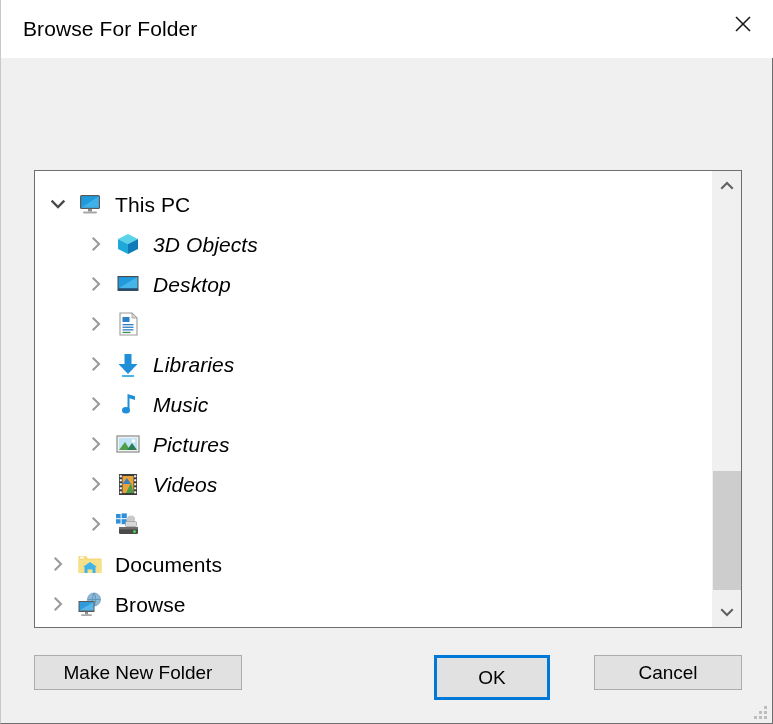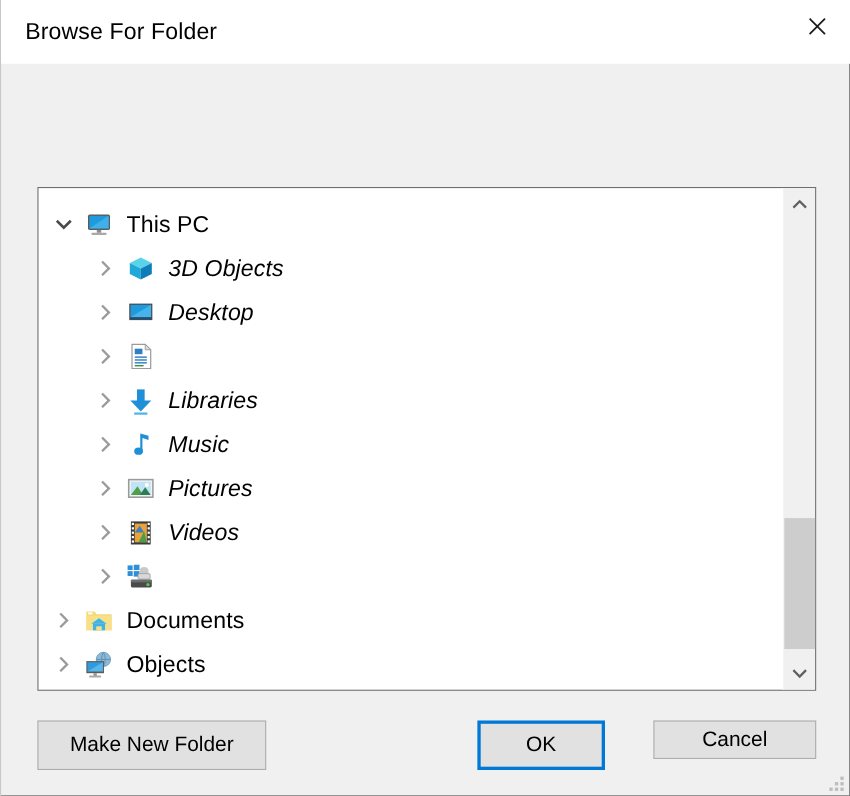--- a/index.html
+++ b/index.html
@@ -171,21 +171,21 @@
     align-items: center;
     justify-content: center;
     cursor: default;
     white-space: nowrap;
   }
 
   #btn-make-new-folder {
     left: 33px;
     top: 655px;
     width: 208px;
-    height: 45px;
+    height: 35px;
   }
   #btn-ok {
     left: 433px;
     top: 655px;
     width: 116px;
     height: 45px;
     border: 3px solid #0078d7;
   }
   #btn-cancel {
     left: 593px;
@@ -425,21 +425,21 @@
             <circle cx="18" cy="9.5" r="6.5" fill="#8fb8d4"></circle>
             <circle cx="18" cy="9.5" r="6.5" fill="none" stroke="#6a9ec0" stroke-width="0.8"></circle>
             <path d="M11.5 9.5 H24.5 M18 3 Q21.5 9.5 18 16 M18 3 Q14.5 9.5 18 16" fill="none" stroke="#5e93b8" stroke-width="0.9"></path>
             <rect x="2.5" y="11" width="16" height="11" fill="#5a5a5a"></rect>
             <rect x="3.5" y="12" width="14" height="8.4" fill="#2f9bdd"></rect>
             <polygon points="3.5,20.4 17.5,12 17.5,20.4" fill="#7fd0f5" opacity="0.5"></polygon>
             <rect x="9" y="22" width="3" height="2.4" fill="#8f8f8f"></rect>
             <rect x="5" y="24.2" width="11" height="1.8" rx="0.9" fill="#a8a8a8"></rect>
           </svg>
         </span>
-        <span class="node-label">Objects</span>
+        <span class="node-label">Browse</span>
       </div>
 
     </div>
 
     <div id="scrollbar">
       <div id="sb-up" class="sb-arrow">
         <svg width="16" height="16" viewBox="0 0 16 16">
           <polyline class="sb-arrow-glyph" points="3,10 8,5 13,10"></polyline>
         </svg>
       </div>

